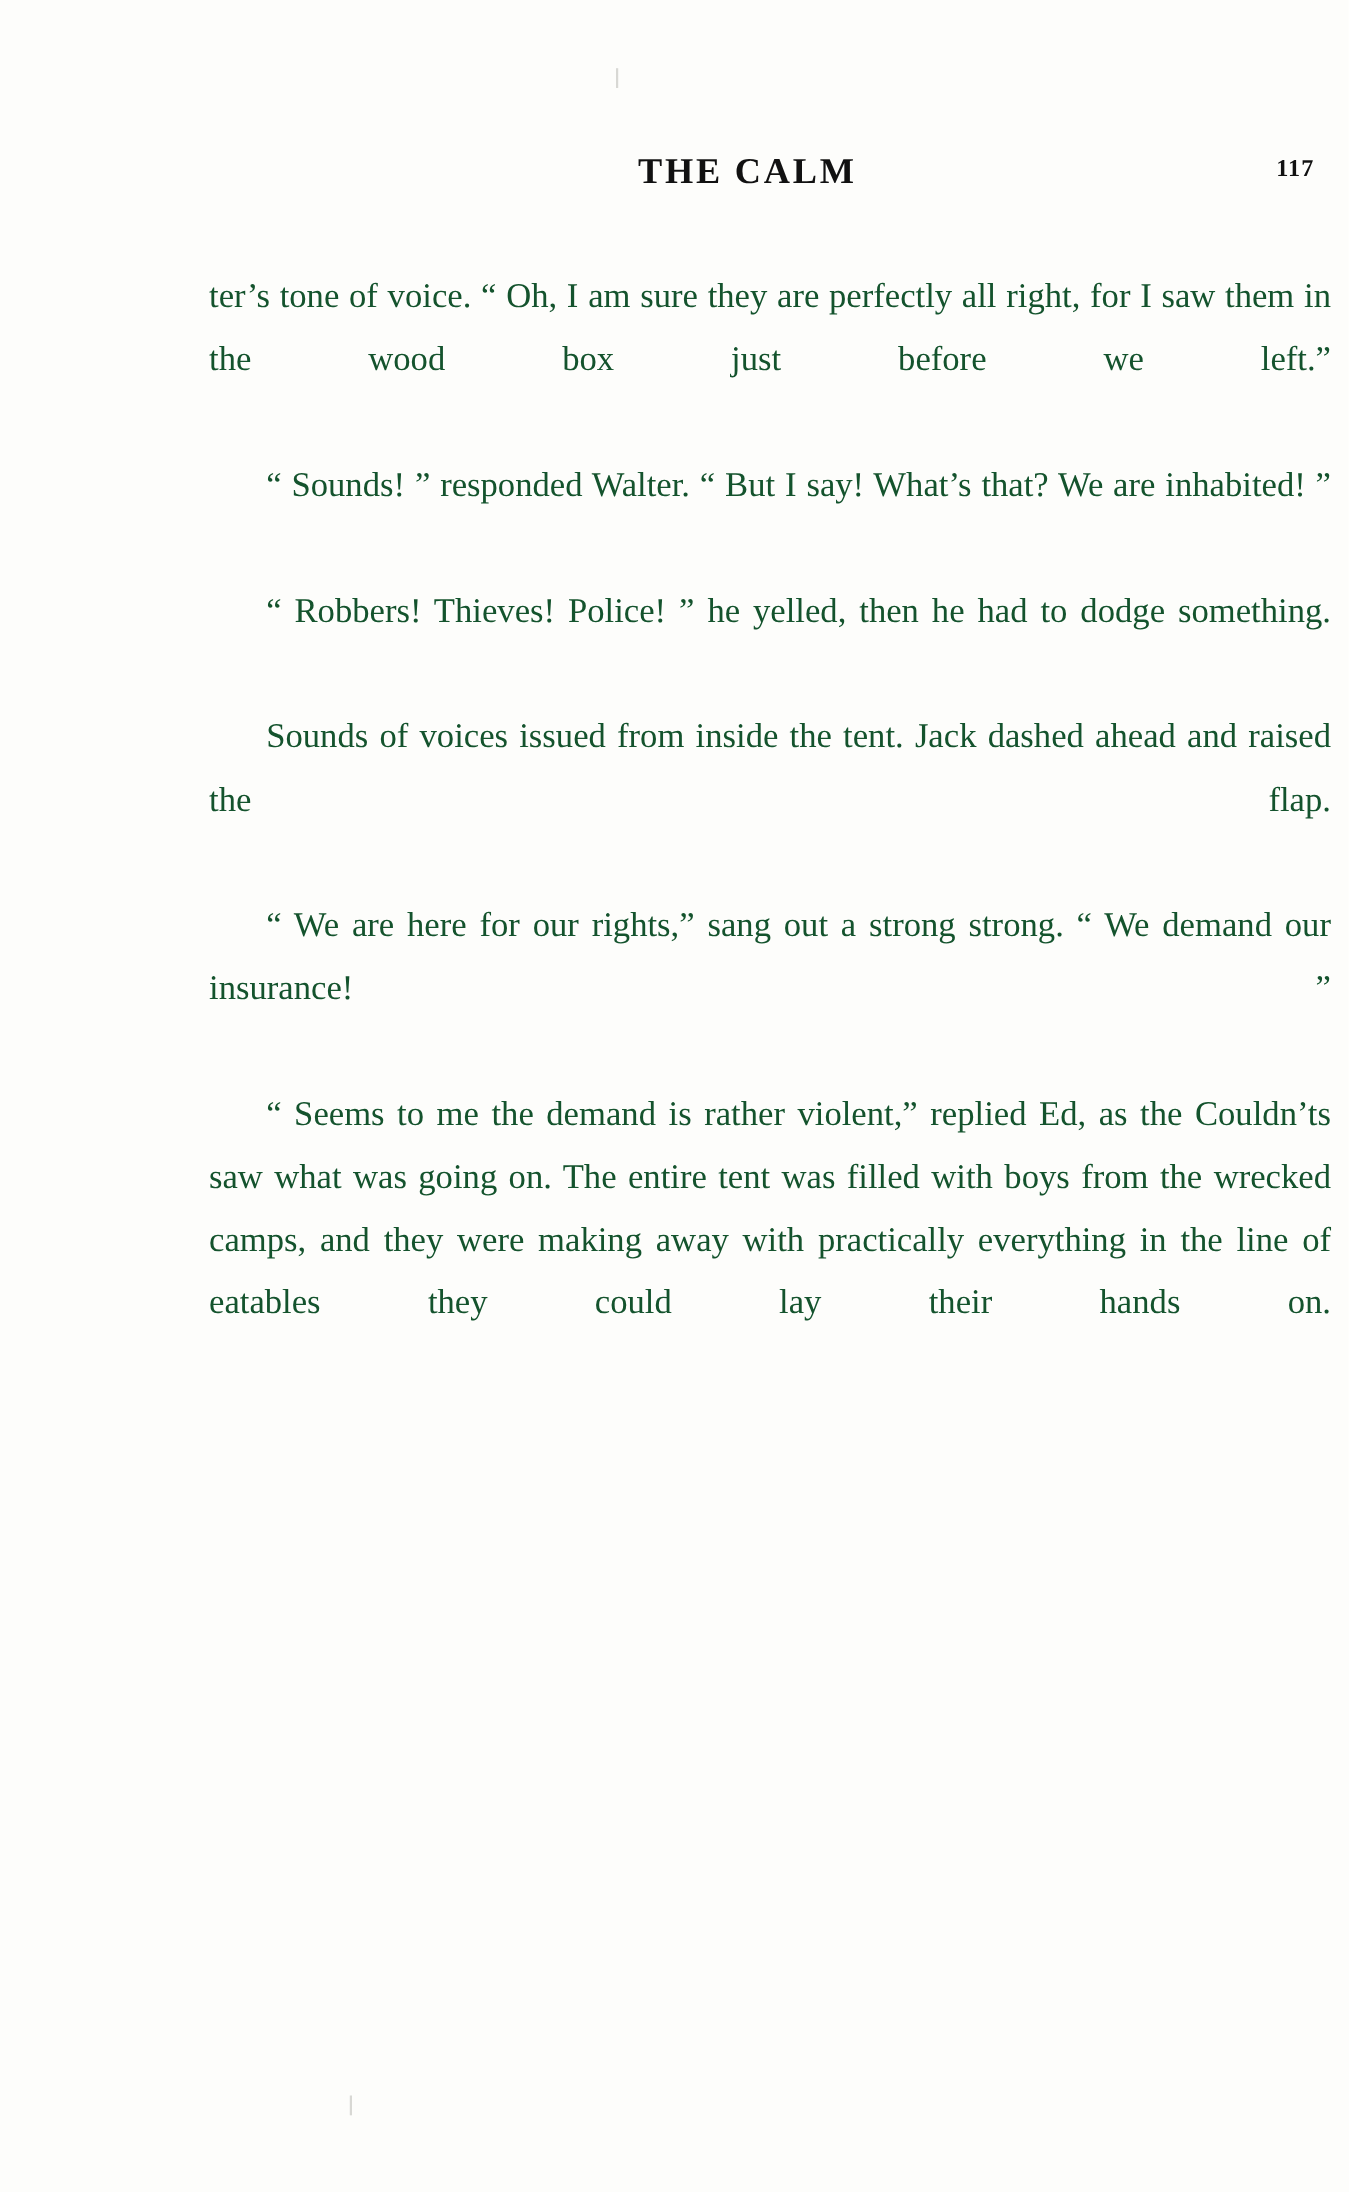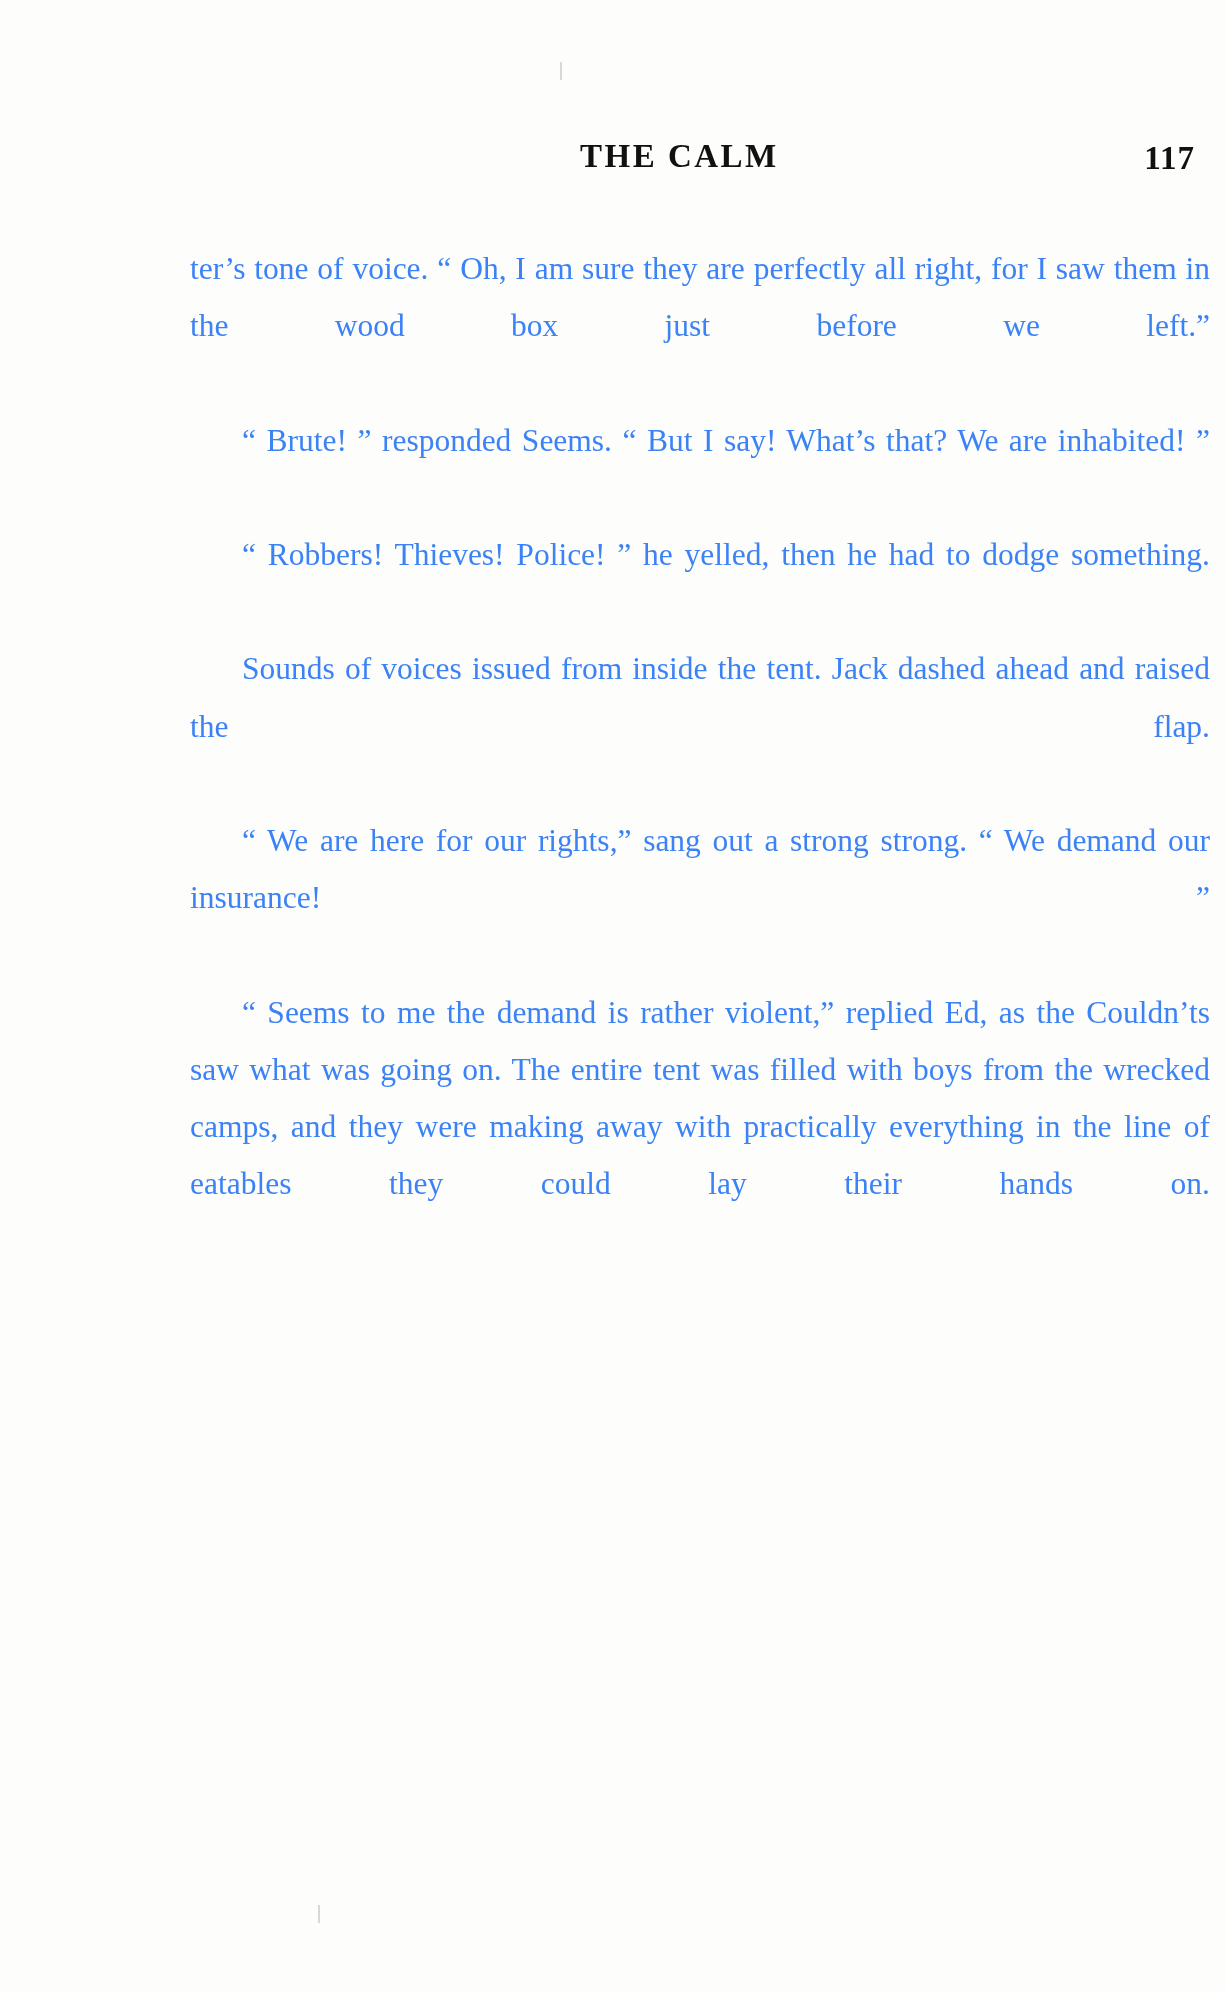--- a/index.html
+++ b/index.html
@@ -38,39 +38,39 @@
     letter-spacing: 2.5px;
     font-family: "Liberation Serif", serif;
     color: #111;
     white-space: nowrap;
     text-align: center;
   }
   .header-folio {
     position: absolute;
     right: 0;
     top: 2px;
-    font-size: 33px;
+    font-size: 22px;
     font-weight: bold;
     letter-spacing: 1px;
     color: #111;
     font-family: "Liberation Serif", serif;
   }
   .body-text {
     position: absolute;
     top: 240px;
     left: 190px;
     width: 1020px;
   }
   p.para {
     margin: 0;
     font-size: 31.5px;
     line-height: 57.2px;
     text-align: justify;
     text-justify: inter-word;
-    color: #3b82f6;
+    color: #14532d;
     font-family: "Liberation Serif", serif;
     hyphens: none;
   }
   p.para.indent {
     text-indent: 52px;
   }
   
   p.para::after {
     content: "";
     display: inline-block;
@@ -92,21 +92,21 @@
 
   <div class="mark-top"></div>
 
   <div class="header">
     <div class="header-title">THE CALM</div>
     <div class="header-folio">117</div>
   </div>
 
   <div class="body-text">
     <p class="para">ter’s tone of voice. “ Oh, I am sure they are perfectly all right, for I saw them in the wood box just before we left.”</p>
-    <p class="para indent">“ Brute! ” responded Seems. “ But I say! What’s that? We are inhabited! ”</p>
+    <p class="para indent">“ Sounds! ” responded Walter. “ But I say! What’s that? We are inhabited! ”</p>
     <p class="para indent">“ Robbers! Thieves! Police! ” he yelled, then he had to dodge something.</p>
     <p class="para indent">Sounds of voices issued from inside the tent. Jack dashed ahead and raised the flap.</p>
     <p class="para indent">“ We are here for our rights,” sang out a strong strong. “ We demand our insurance! ”</p>
     <p class="para indent">“ Seems to me the demand is rather violent,” replied Ed, as the Couldn’ts saw what was going on. The entire tent was filled with boys from the wrecked camps, and they were making away with practically everything in the line of eatables they could lay their hands on.</p>
   </div>
 
   <div class="mark-bottom"></div>
 
 </div>
 

